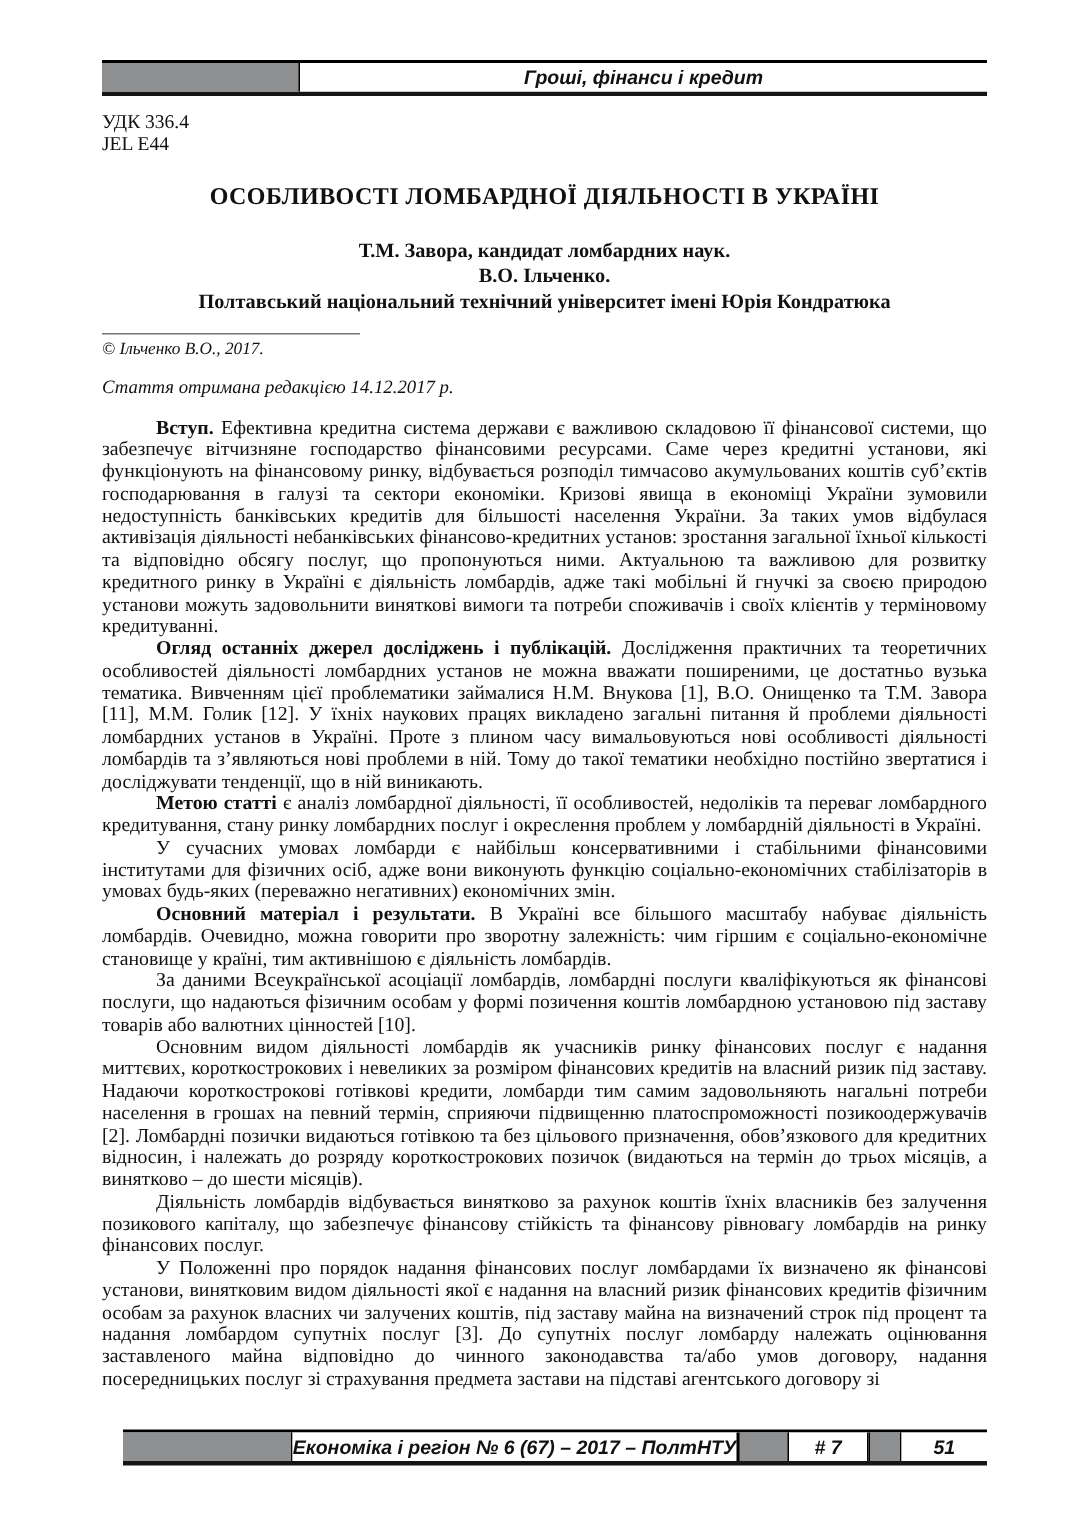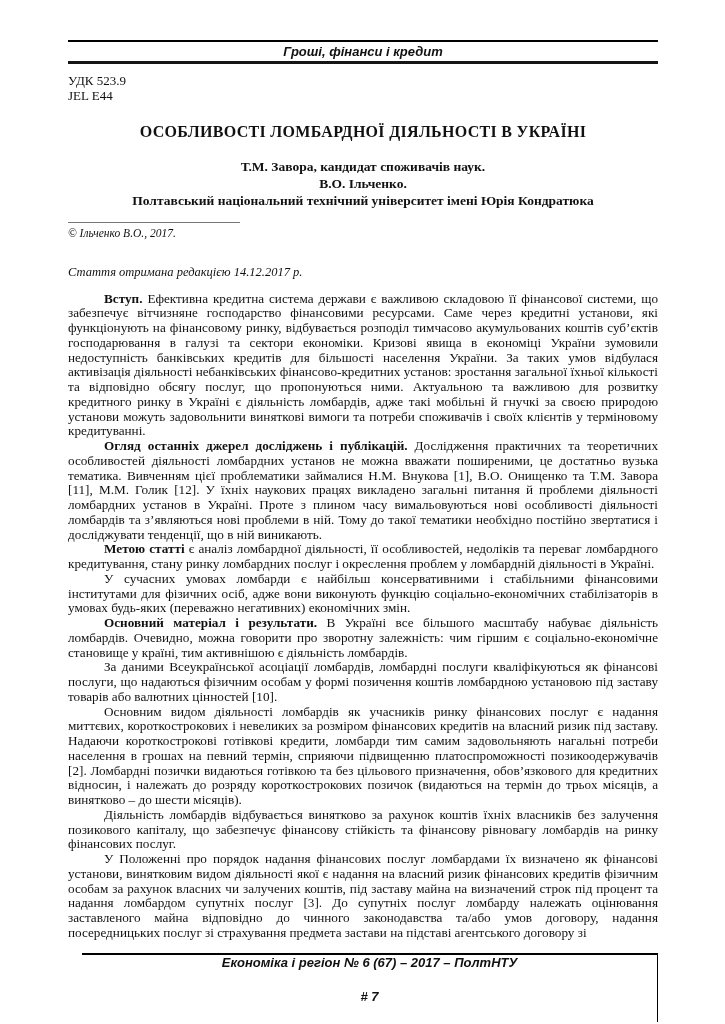--- a/index.html
+++ b/index.html
@@ -3,70 +3,70 @@
 <meta charset="utf-8">
 <style>
   html,body{margin:0;padding:0;background:#e8e8e8;}
   .page{
     position:relative;width:725px;height:1024px;background:#ffffff;
     margin:0 auto;overflow:hidden;
     font-family:"Liberation Serif","DejaVu Serif",serif;color:#111;
   }
   .content{position:absolute;left:68px;right:67px;top:0;}
   
-  .bar{display:flex;align-items:stretch;border-top:2px solid #000;border-bottom:3px solid #151515;height:19px;flex-direction:column;}
+  .bar{display:flex;align-items:stretch;border-top:2px solid #000;border-bottom:3px solid #151515;height:19px;}
   .bar-gray{background:#8f9092;border-right:1px solid #000;}
   .bar-cell{
     flex:1;display:flex;align-items:center;justify-content:center;
     font-family:"Liberation Sans","DejaVu Sans",sans-serif;
     font-style:italic;font-weight:bold;font-size:13px;white-space:nowrap;
     background:#fff;border-right:1px solid #000;
   }
   .bar-cell:last-child{border-right:none;}
   .header-bar{margin-top:40px;}
   .header-gray{width:131px;}
   .footer-bar{position:absolute;left:82px;right:67px;top:953px;}
   .fg1{width:146px;} .fg2{width:42px;border-left:1px solid #000;} .fg3{width:26px;border-left:1px solid #000;}
   .fc-issue{flex:0 0 52px;} .fc-page{flex:0 0 57px;}
   
   .meta{margin-top:9px;font-size:13px;line-height:15px;}
   .article-title{margin-top:20px;text-align:center;font-weight:bold;font-size:16px;letter-spacing:.3px;}
   .authors{margin-top:17px;text-align:center;font-weight:bold;font-size:13.5px;line-height:17px;}
   .copyright{margin-top:13px;}
   .copyright-rule{width:172px;border-top:1px solid #777;margin-bottom:3px;}
   .copyright div.cline{font-style:italic;font-size:11.5px;line-height:14.5px;}
-  .received{margin-top:24px;font-style:italic;font-size:12.5px;}
+  .received{margin-top:10px;font-style:italic;font-size:12.5px;}
   
   .body-text{margin-top:12px;height:662px;overflow:hidden;}
   .body-text p{
     margin:0;text-align:justify;text-indent:36px;
     font-size:13.2px;line-height:14.75px;
   }
   .body-text b{font-weight:bold;}
 </style>
 </head>
 <body>
 
 <div class="page">
   <div class="content">
 
     <div class="bar header-bar">
       <div class="bar-gray header-gray"></div>
       <div class="bar-cell">Гроші, фінанси і кредит</div>
     </div>
 
     <div class="meta">
-      <div>УДК 523.9</div>
+      <div>УДК 336.4</div>
       <div>JEL E44</div>
     </div>
 
     <div class="article-title">ОСОБЛИВОСТІ ЛОМБАРДНОЇ ДІЯЛЬНОСТІ В УКРАЇНІ</div>
 
     <div class="authors">
-      <div>Т.М. Завора, кандидат споживачів наук.</div>
+      <div>Т.М. Завора, кандидат ломбардних наук.</div>
       <div>В.О. Ільченко.</div>
       <div>Полтавський національний технічний університет імені Юрія Кондратюка</div>
     </div>
 
     <div class="copyright">
       <div class="copyright-rule"></div>
       <div class="cline">© Ільченко В.О., 2017.</div>
     </div>
 
     <div class="received">Стаття отримана редакцією 14.12.2017 р.</div>

